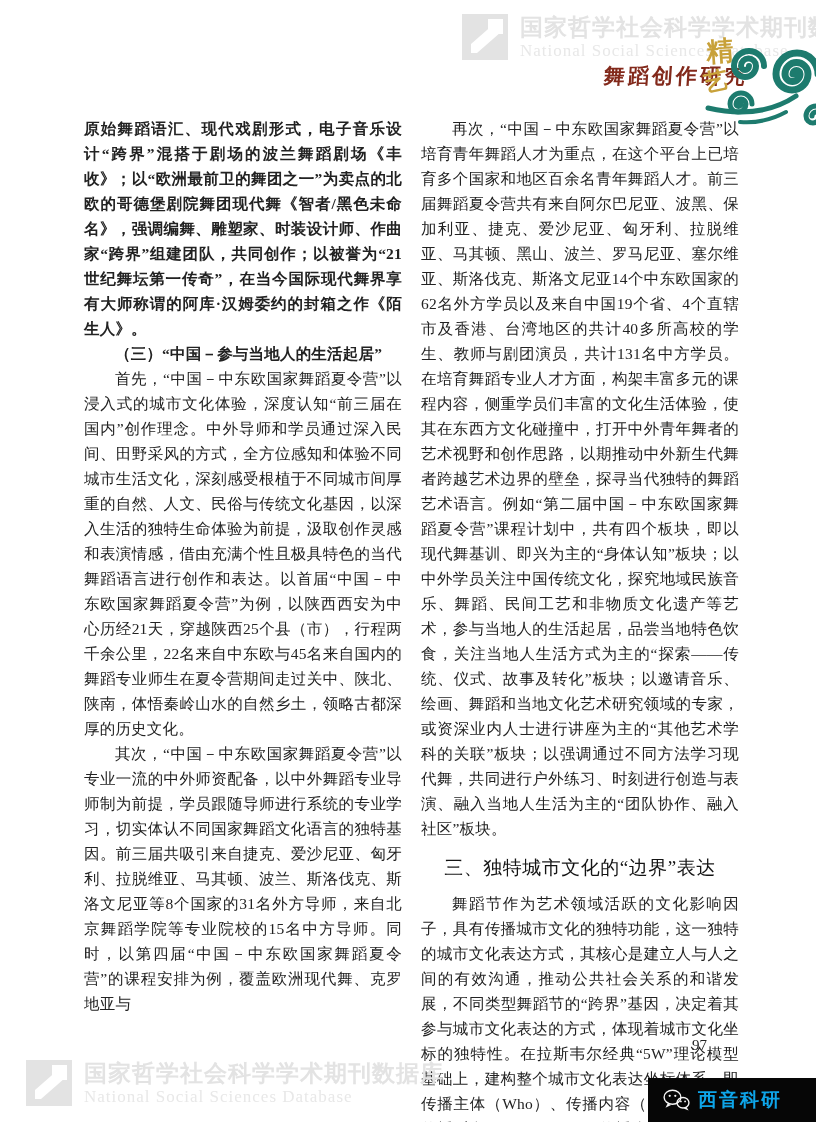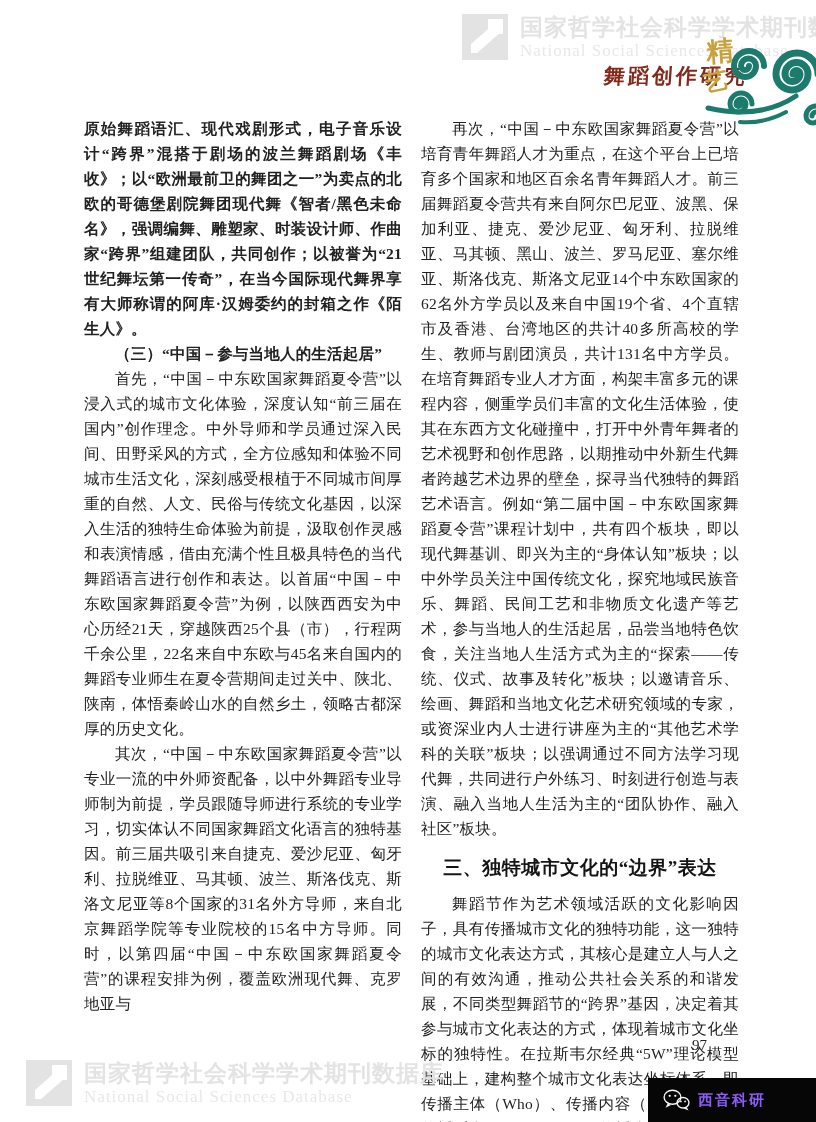--- a/index.html
+++ b/index.html
@@ -24,28 +24,28 @@
     color:#82291b;letter-spacing:3px;transform:skewX(-4deg);white-space:nowrap;}
   .seal{position:absolute;top:36px;left:706px;width:30px;color:#c8a13a;font-weight:700;
     font-size:27px;line-height:30px;text-align:center;transform:rotate(-4deg);}
   .clouds{position:absolute;top:36px;right:-14px;width:130px;height:96px;}
   
   .columns{position:absolute;top:116px;left:84px;display:flex;gap:19px;}
   .col{width:318px;font-size:15.5px;line-height:25px;text-align:justify;letter-spacing:0.2px;}
   .col p{margin:0;text-indent:2em;}
   .col p.noindent{text-indent:0;font-weight:bold;}
   .col .h3{margin:0;font-weight:700;text-indent:2em;font-size:15.5px;}
-  .col .h2{margin:14px 0 11px 0;font-weight:700;font-size:19px;text-align:center;
+  .col .h2{margin:14px 0 11px 0;font-weight:400;font-size:19px;text-align:center;
     text-indent:0;letter-spacing:0.5px;color:#141414;}
   
   .pagenum{position:absolute;top:1037px;left:692px;font-size:15px;color:#222;}
   .wechat-band{position:absolute;right:0;bottom:0;width:168px;height:44px;background:#060606;
     display:flex;align-items:center;gap:8px;padding-left:14px;box-sizing:border-box;}
-  .wechat-label{color:#8b5cf6;font-family:"Liberation Sans","DejaVu Sans",sans-serif;
-    font-size:15px;font-weight:700;letter-spacing:2px;white-space:nowrap;}
+  .wechat-label{color:#0ea5e9;font-family:"Liberation Sans","DejaVu Sans",sans-serif;
+    font-size:19px;font-weight:700;letter-spacing:2px;white-space:nowrap;}
 </style>
 </head>
 <body>
 
 <div class="page">
 
   <div class="wm wm-top">
     <div class="wm-logo"></div>
     <div>
       <div class="wm-cn">国家哲学社会科学学术期刊数据库</div>

